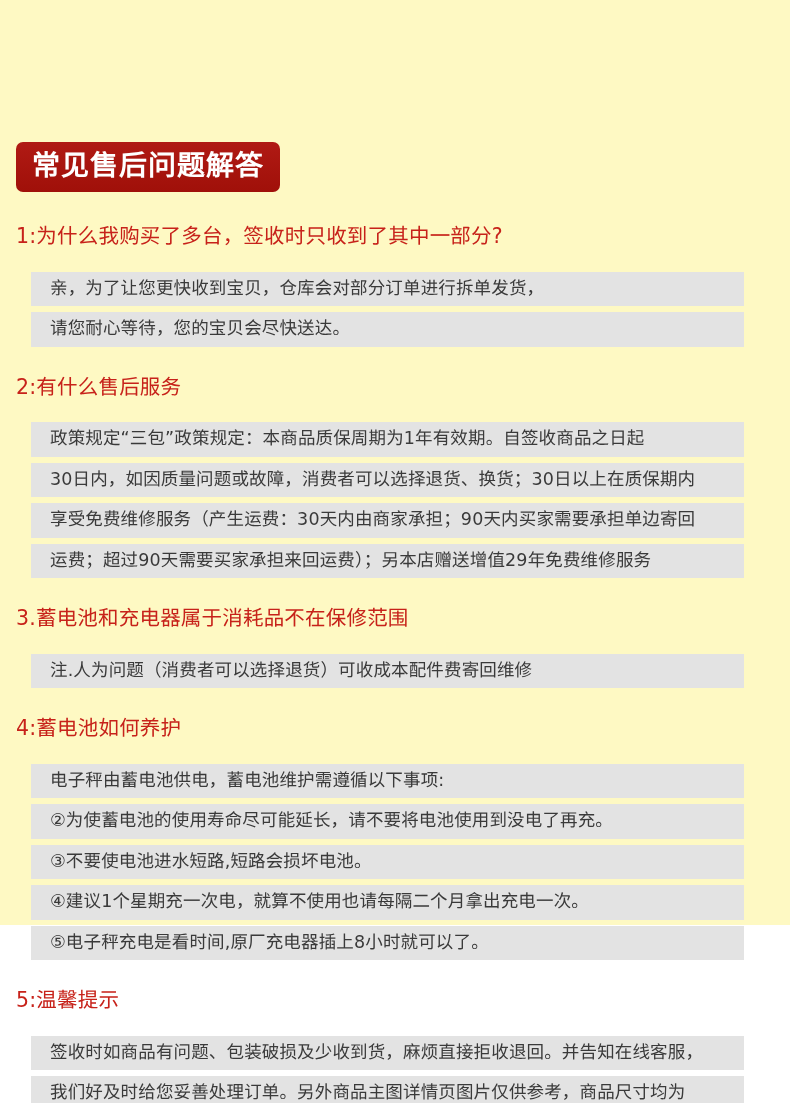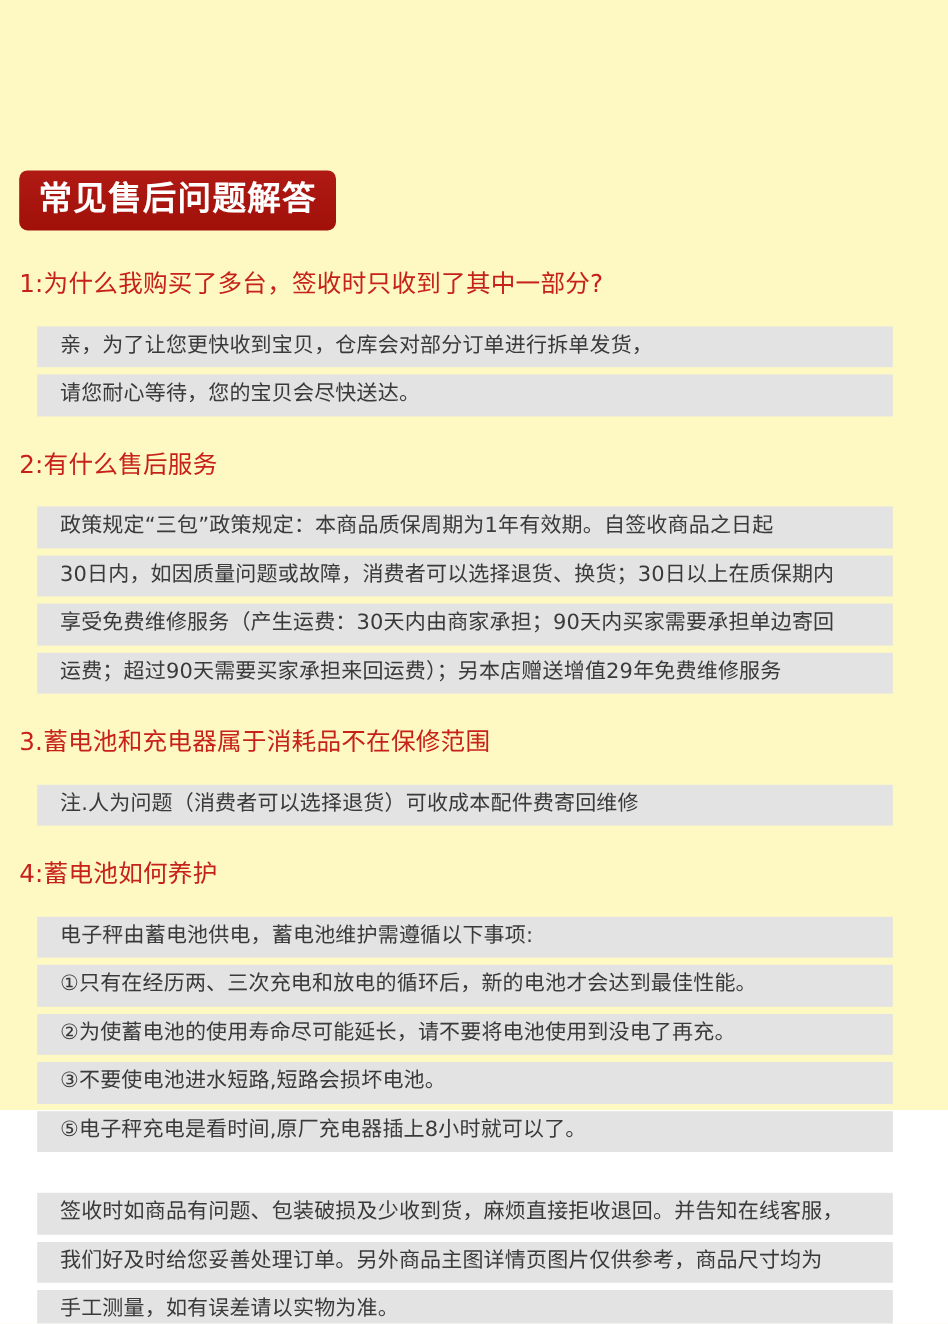--- a/index.html
+++ b/index.html
@@ -112,27 +112,28 @@
       <div class="section">
         <div class="q-head">3.蓄电池和充电器属于消耗品不在保修范围</div>
         <div class="lines">
           <div class="line">注.人为问题（消费者可以选择退货）可收成本配件费寄回维修</div>
         </div>
       </div>
       <div class="section">
         <div class="q-head">4:蓄电池如何养护</div>
         <div class="lines">
           <div class="line">电子秤由蓄电池供电，蓄电池维护需遵循以下事项:</div>
-          <div class="line">①只有在经历两、三次充电和放电的循环后，新的电池才会达到最佳性能。</div>
           <div class="line">②为使蓄电池的使用寿命尽可能延长，请不要将电池使用到没电了再充。</div>
           <div class="line">③不要使电池进水短路,短路会损坏电池。</div>
+          <div class="line">④建议1个星期充一次电，就算不使用也请每隔二个月拿出充电一次。</div>
           <div class="line">⑤电子秤充电是看时间,原厂充电器插上8小时就可以了。</div>
         </div>
       </div>
       <div class="section">
+        <div class="q-head">5:温馨提示</div>
         <div class="lines">
           <div class="line">签收时如商品有问题、包装破损及少收到货，麻烦直接拒收退回。并告知在线客服，</div>
           <div class="line">我们好及时给您妥善处理订单。另外商品主图详情页图片仅供参考，商品尺寸均为</div>
           <div class="line">手工测量，如有误差请以实物为准。</div>
         </div>
       </div>
     </div>
 
 </div>
 

